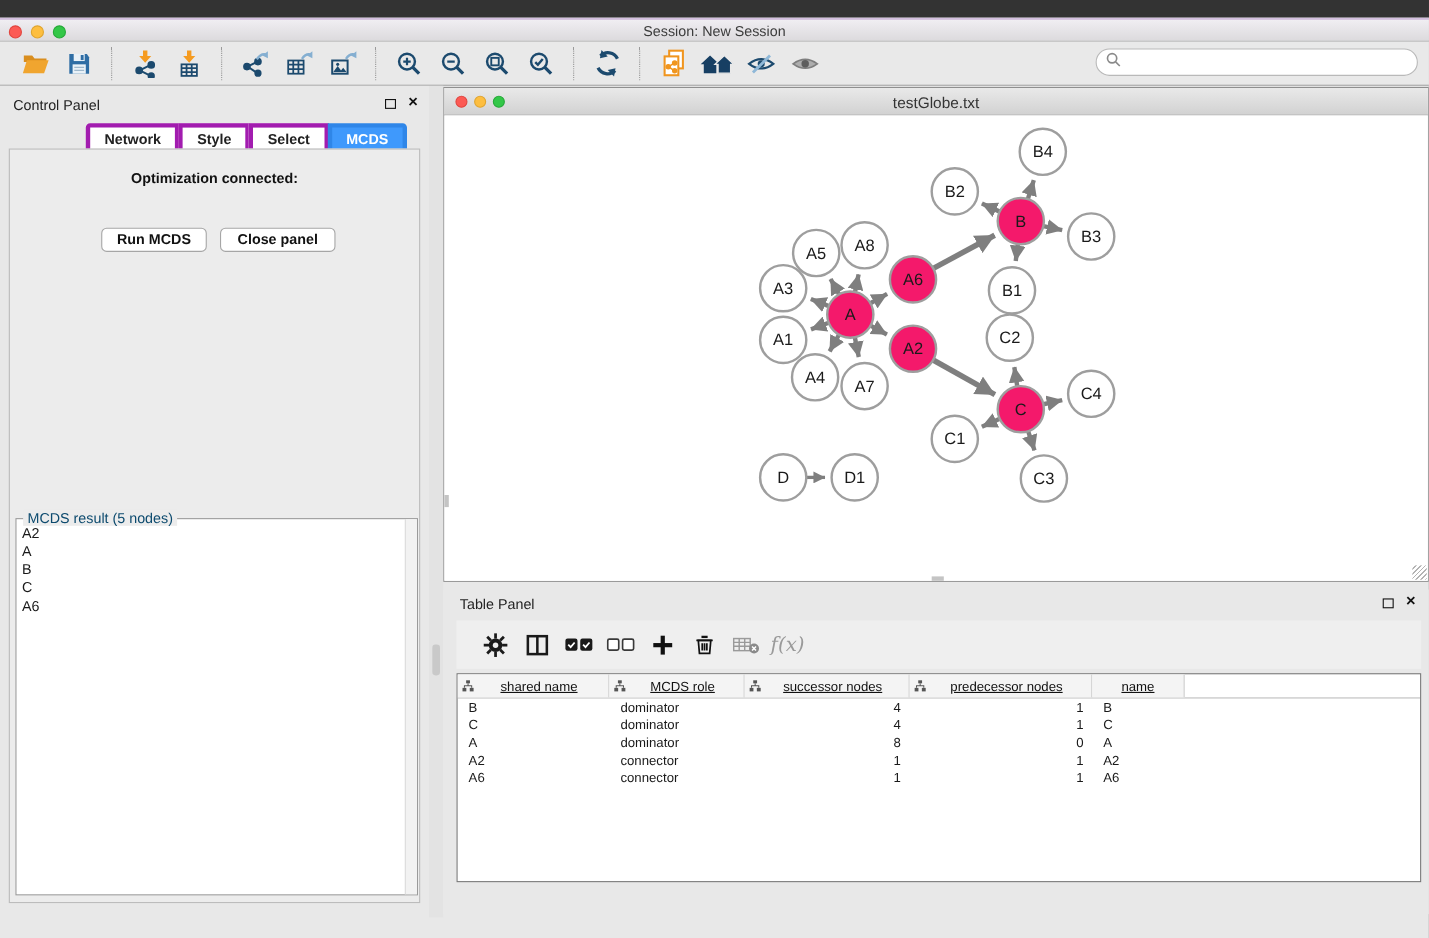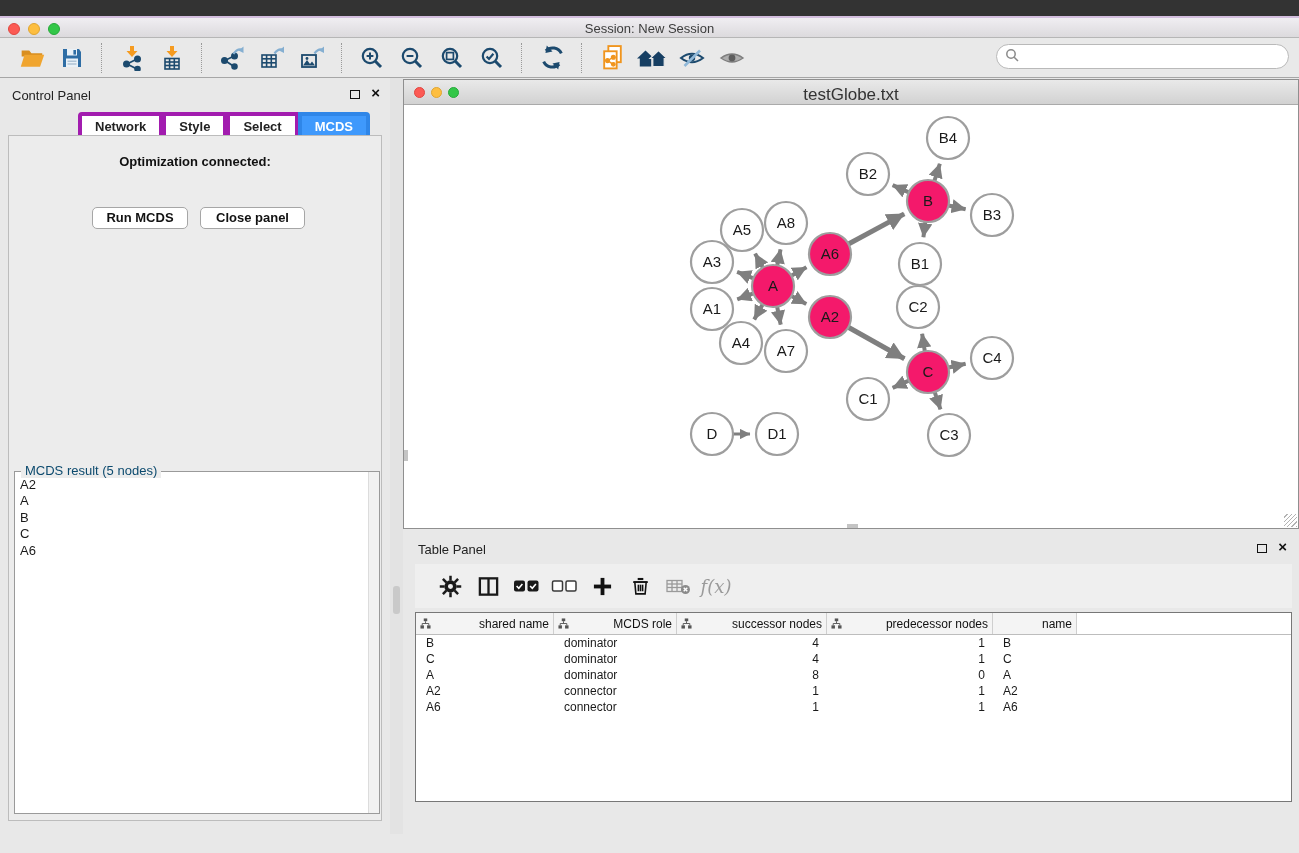--- a/index.html
+++ b/index.html
@@ -51,36 +51,36 @@
   .result-list{position:absolute;left:1px;top:1px;right:10px;bottom:1px;padding:4px 0 0 4px;font-size:13px;line-height:16.4px;overflow:hidden;}
   .result-scroll{position:absolute;right:0px;top:0px;bottom:0px;width:10px;background:#f2f2f2;border-left:1px solid #dcdcdc;}
   .v-divider{position:absolute;left:390px;top:62px;width:13px;height:756px;background:#e3e3e3;}
   .v-thumb{position:absolute;left:3px;top:508px;width:7px;height:28px;background:#c9c9c9;border-radius:3px;}
   
   .net-window{position:absolute;left:403px;top:63px;width:896px;height:450px;border:1px solid #8f8f8f;background:#fff;box-sizing:border-box;}
   .net-titlebar{position:absolute;left:0;top:0;right:0;height:25px;background:linear-gradient(#e9e9e9,#d2d2d2);
     border-bottom:1px solid #aaa;box-sizing:border-box;}
   .net-titlebar .lights{left:10px;top:7px;gap:6px;}
   .net-titlebar .light{width:11px;height:11px;}
-  .net-title{position:absolute;left:0;right:0;top:5px;text-align:center;font-size:17px;color:#333;}
+  .net-title{position:absolute;left:0;right:0;top:5px;text-align:center;font-size:14px;color:#333;}
   .net-canvas{position:absolute;left:0;top:25px;right:0;bottom:0;background:#fff;}
   .net-grip{position:absolute;right:1px;bottom:1px;width:13px;height:13px;
     background:repeating-linear-gradient(135deg,transparent 0 2px,#b3b3b3 2px 3px);}
   .scroll-mark-left{position:absolute;left:0;top:345px;width:4px;height:11px;background:#c4c4c4;}
   .scroll-mark-bottom{position:absolute;left:443px;bottom:0;width:11px;height:4px;background:#c4c4c4;}
   
   .table-panel{position:absolute;left:403px;top:520px;width:896px;height:295px;background:#e8e8e8;}
   .tp-title{position:absolute;left:15px;top:6px;font-size:13px;color:#222;}
   .tp-float{right:32px;} .tp-close{right:12px;}
   .tp-toolbar{position:absolute;left:12px;top:28px;right:7px;height:44px;background:#efefef;display:flex;align-items:center;padding-left:16px;box-sizing:border-box;}
   .tp-tb-btn{width:38px;height:36px;display:flex;align-items:center;justify-content:center;flex:0 0 auto;}
   .node-table{position:absolute;left:12px;top:76px;right:7px;bottom:29px;background:#fff;border:1px solid #777;box-sizing:border-box;overflow:hidden;}
   .thead{display:flex;height:21px;border-bottom:1px solid #bdbdbd;}
   .th{background:#f4f4f4;border-right:1px solid #cfcfcf;display:flex;align-items:center;font-size:12px;color:#111;box-sizing:border-box;padding-left:4px;}
-  .th .lbl{flex:1;text-align:right;padding-right:4px;}
+  .th .lbl{flex:1;text-align:center;padding-right:4px;text-decoration:underline;}
   .tr{display:flex;height:16px;align-items:center;font-size:12px;}
   .td{box-sizing:border-box;white-space:nowrap;overflow:hidden;}
   .bottom-tabbar{position:absolute;left:50%;transform:translateX(-50%);bottom:3px;}
   .bt-tab{height:22px;line-height:22px;padding:0 14px;background:#fff;border:1px solid #b5b5b5;margin-left:-1px;font-size:13px;color:#111;}
   .bt-tab:first-child{border-radius:6px 0 0 6px;margin-left:0;}
   .bt-tab:last-child{border-radius:0 6px 6px 0;}
   .bt-tab.active{background:#3f99fc;border-color:#2f86e8;color:#fff;}
   
   .statusbar{position:absolute;left:0;top:818px;width:1299px;height:28px;background:linear-gradient(#f3f3f3,#e4e4e4);
     border-top:1px solid #bdbdbd;box-sizing:border-box;}

